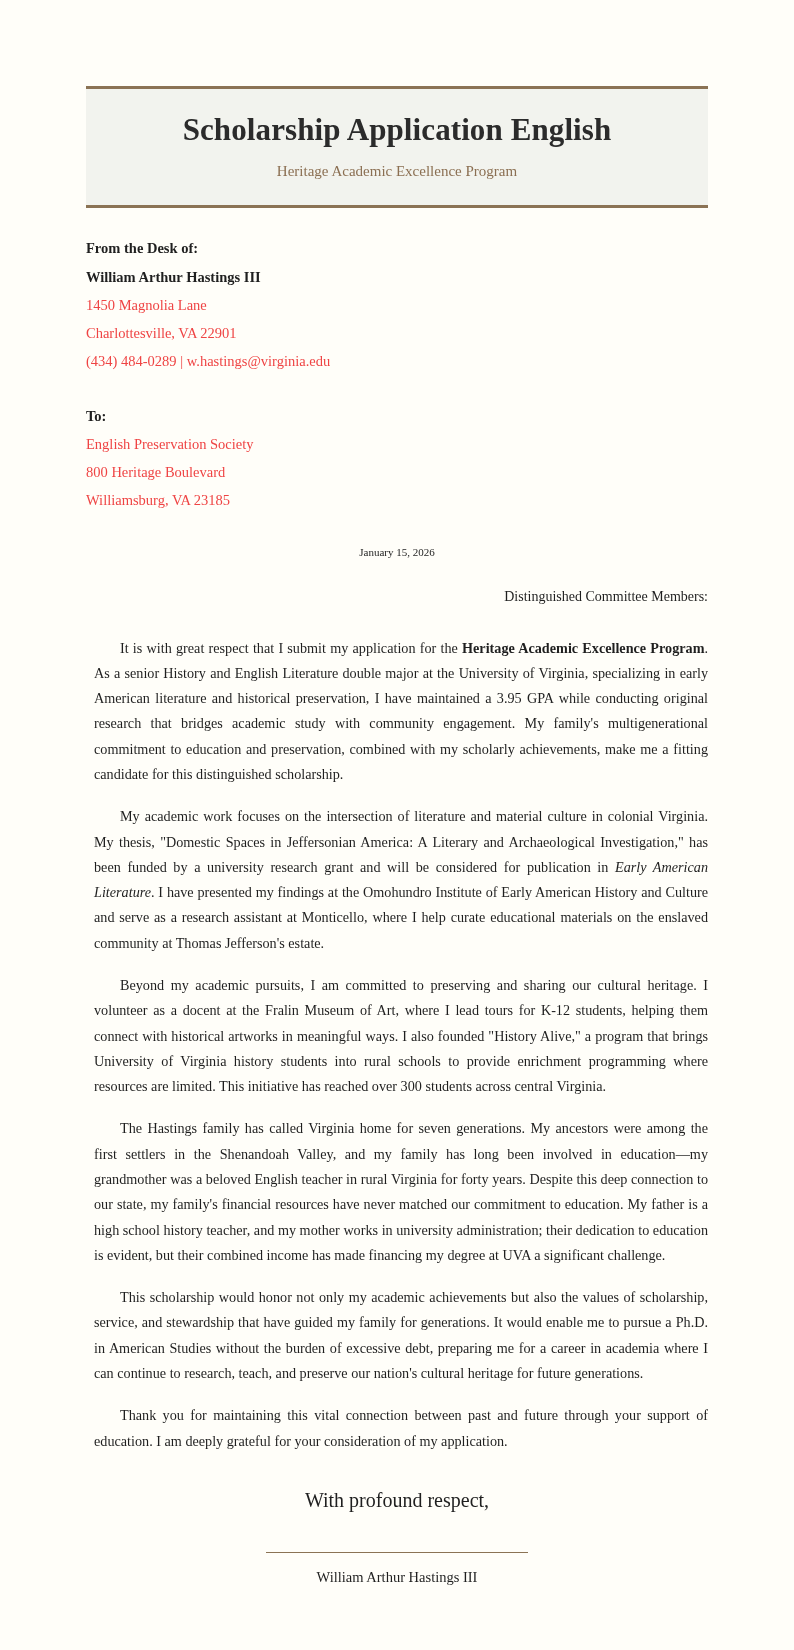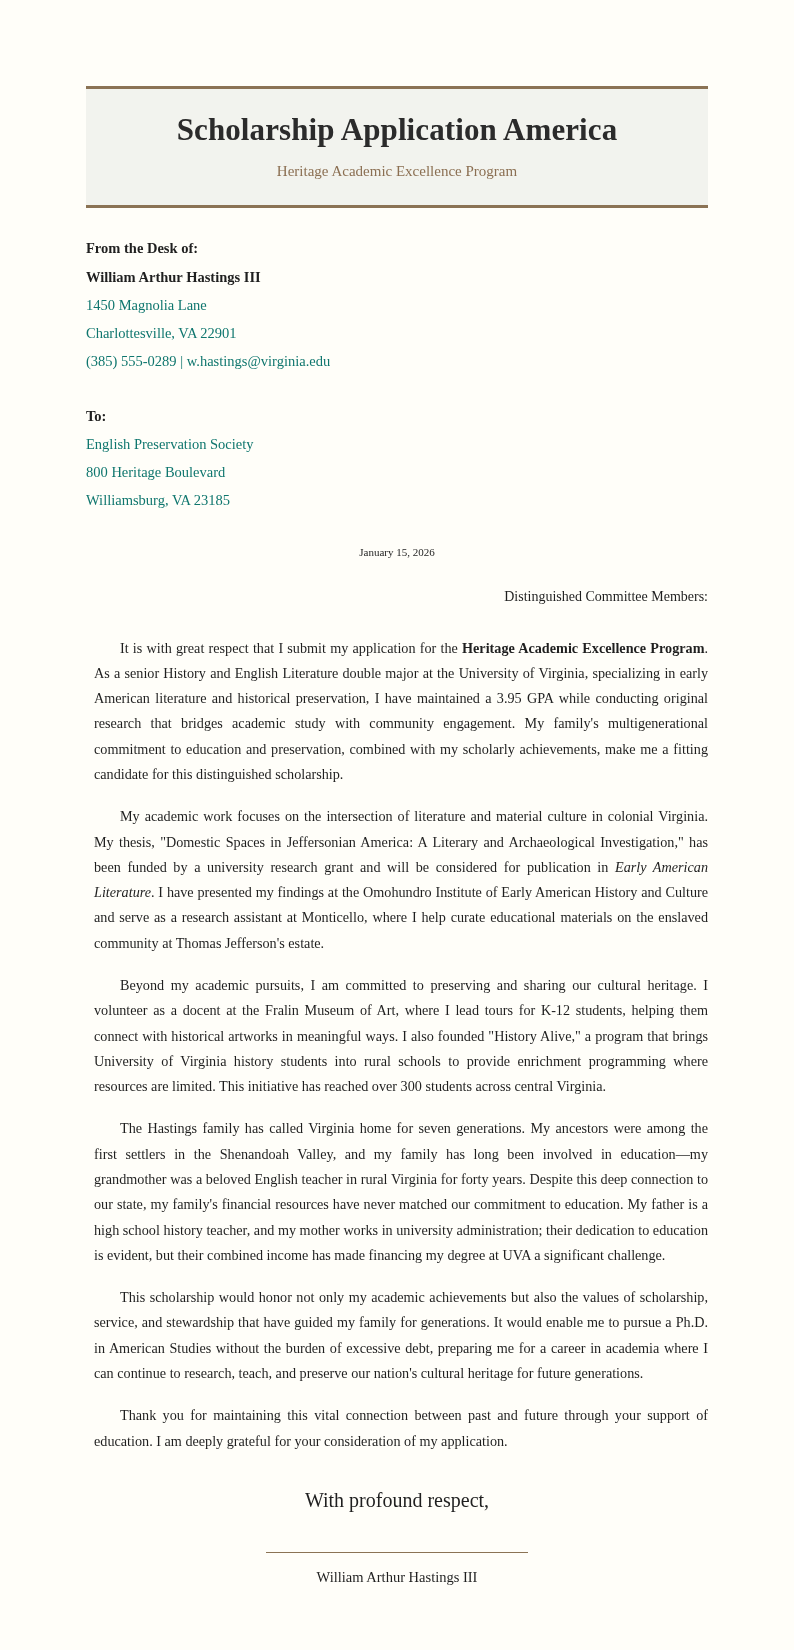--- a/index.html
+++ b/index.html
@@ -58,21 +58,21 @@
     line-height: 1.95;
   }
   .address-block .block-name {
     font-size: 14.5px;
     font-weight: bold;
     color: #1F1F1F;
     line-height: 1.95;
   }
   .address-block .block-line {
     font-size: 14.5px;
-    color: #0f766e;
+    color: #ef4444;
     line-height: 1.95;
   }
   #recipient-block {
     margin-top: 26px;
     margin-bottom: 26px;
   }
 
   
   .letter-date {
     text-align: center;
@@ -127,30 +127,30 @@
     color: #1F1F1F;
     line-height: 1.7;
   }
 </style>
 </head>
 <body>
 
 <div class="page">
 
   <div class="letter-header">
-    <h1 class="letter-title">Scholarship Application America</h1>
+    <h1 class="letter-title">Scholarship Application English</h1>
     <p class="letter-subtitle">Heritage Academic Excellence Program</p>
   </div>
 
   <div class="address-block" id="sender-block">
     <div class="block-label">From the Desk of:</div>
     <div class="block-name">William Arthur Hastings III</div>
     <div class="block-line">1450 Magnolia Lane</div>
     <div class="block-line">Charlottesville, VA 22901</div>
-    <div class="block-line">(385) 555-0289 | w.hastings@virginia.edu</div>
+    <div class="block-line">(434) 484-0289 | w.hastings@virginia.edu</div>
   </div>
 
   <div class="address-block" id="recipient-block">
     <div class="block-label">To:</div>
     <div class="block-line">English Preservation Society</div>
     <div class="block-line">800 Heritage Boulevard</div>
     <div class="block-line">Williamsburg, VA 23185</div>
   </div>
 
   <div class="letter-date">January 15, 2026</div>

